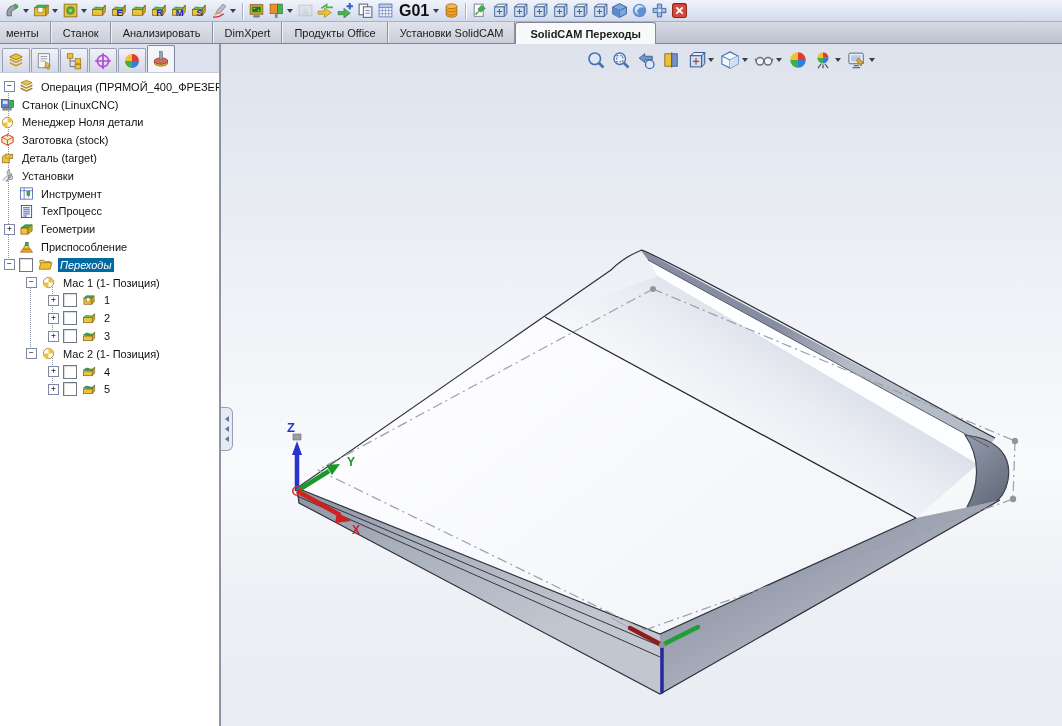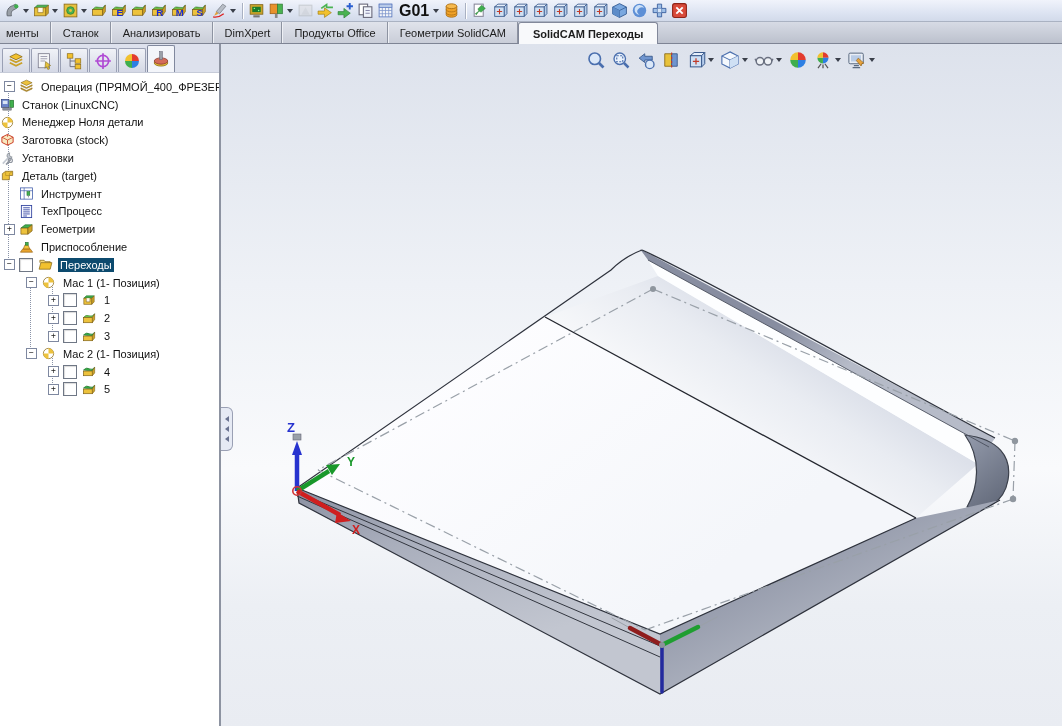--- a/index.html
+++ b/index.html
@@ -56,21 +56,21 @@
   .ind-l2{padding-left:26px;}
   .ind-l3{padding-left:48px;}
   .exp{width:9px;height:9px;min-width:9px;border:1px solid #7e88a0;background:#fff;color:#222;
     font:8px/7px "DejaVu Sans Mono",monospace;text-align:center;margin-right:4px;}
   .expspace{width:11px;min-width:11px;height:9px;margin-right:4px;}
   .cb{width:12px;height:12px;min-width:12px;border:1px solid #6f7785;background:#fff;margin-right:5px;
     box-shadow:inset 1px 1px 1px rgba(0,0,0,.15);}
   .ticon{display:inline-flex;width:15px;height:15px;min-width:15px;margin-right:5px;}
   .ticon svg{width:100%;height:100%;}
   .tlabel{padding:1px 2px;}
-  .tlabel.sel{background:#0c4a6e;color:#fff;}
+  .tlabel.sel{background:#0369a1;color:#fff;font-style:italic;}
   .spine{position:absolute;width:0;border-left:1px dotted #8a93a8;z-index:0;}
   
   .viewport{flex:1;position:relative;overflow:hidden;
     background:linear-gradient(180deg,#dde2ec 0%,#eef1f6 35%,#f9fafc 62%,#ecEFF4 82%,#e9ecf2 100%);
   }
   .headsup{position:absolute;top:5px;left:364px;display:flex;align-items:center;gap:3px;z-index:5;}
   .hbtn{display:inline-flex;align-items:center;padding:1px;}
   .hbtn .i{width:20px;height:20px;}
   .collapse-handle{
     position:absolute;left:0;top:363px;width:11px;height:42px;z-index:6;
@@ -373,21 +373,21 @@
     <div class="rtab">
       <span>Анализировать</span>
     </div>
     <div class="rtab">
       <span>DimXpert</span>
     </div>
     <div class="rtab">
       <span>Продукты Office</span>
     </div>
     <div class="rtab">
-      <span>Геометрии  SolidCAM</span>
+      <span>Установки  SolidCAM</span>
     </div>
     <div class="rtab active">
       <span>SolidCAM Переходы</span>
     </div>
   </div>
 
 <div class="main">
 
   <div class="left-panel">
     <div class="panel-tabs" id="panelTabs">
@@ -489,36 +489,36 @@
             <svg viewBox="0 0 16 16">
               <path d="M8 1.5 L14 4.5 V10 L8 13 2 10 V4.5Z" fill="#f7e9c0" stroke="#c9351f" stroke-width="1"></path>
               <path d="M2 4.5 L8 7.5 14 4.5 M8 7.5 V13 M8 1.5 V4" fill="none" stroke="#c9351f" stroke-width=".8"></path>
             </svg>
           </span>
           <span class="tlabel">Заготовка (stock)</span>
         </div>
         <div class="tree-row ind-l1">
           <span class="ticon">
             <svg viewBox="0 0 16 16">
+              <path d="M2.5 6 L6 3.5 H13.5 V8 H10 V12.5 H2.5Z" fill="#edc23c" stroke="#7a5c14" stroke-width=".7"></path>
+              <path d="M6 3.5 V8 H10 M13.5 3.5 L10 6 V8" fill="none" stroke="#a9841c" stroke-width=".6"></path>
+            </svg>
+          </span>
+          <span class="tlabel">Деталь (target)</span>
+        </div>
+        <div class="tree-row ind-l1">
+          <span class="ticon">
+            <svg viewBox="0 0 16 16">
               <path d="M10.5 2 A3 3 0 1 0 13 6.5 L10.5 5.5 10 3Z" fill="#c3c8d1" stroke="#6a7078" stroke-width=".6"></path>
               <path d="M3 13.5 L8.5 7.5" stroke="#c3c8d1" stroke-width="1.8"></path>
               <path d="M6.5 14.5 L11.5 9" stroke="#8f959f" stroke-width="1.8"></path>
               <circle cx="11" cy="10" r="2.2" fill="none" stroke="#8f959f" stroke-width="1.2"></circle>
             </svg>
           </span>
           <span class="tlabel">Установки</span>
-        </div>
-        <div class="tree-row ind-l1">
-          <span class="ticon">
-            <svg viewBox="0 0 16 16">
-              <path d="M2.5 6 L6 3.5 H13.5 V8 H10 V12.5 H2.5Z" fill="#edc23c" stroke="#7a5c14" stroke-width=".7"></path>
-              <path d="M6 3.5 V8 H10 M13.5 3.5 L10 6 V8" fill="none" stroke="#a9841c" stroke-width=".6"></path>
-            </svg>
-          </span>
-          <span class="tlabel">Деталь (target)</span>
         </div>
         <div class="tree-row ind-l0">
           <span class="expspace"></span>
           <span class="ticon">
             <svg viewBox="0 0 16 16">
               <rect x="1.5" y="2" width="13" height="12" fill="#fff" stroke="#3a57a8" stroke-width=".8"></rect>
               <path d="M1.5 5 H14.5 M5.5 2 V14" stroke="#3a57a8" stroke-width=".7"></path>
               <rect x="8.5" y="6" width="3" height="4" fill="#41b04e" stroke="#1f6e2a" stroke-width=".6"></rect>
               <path d="M9.2 10 H10.8 L10 13Z" fill="#8a90a0"></path>
             </svg>

